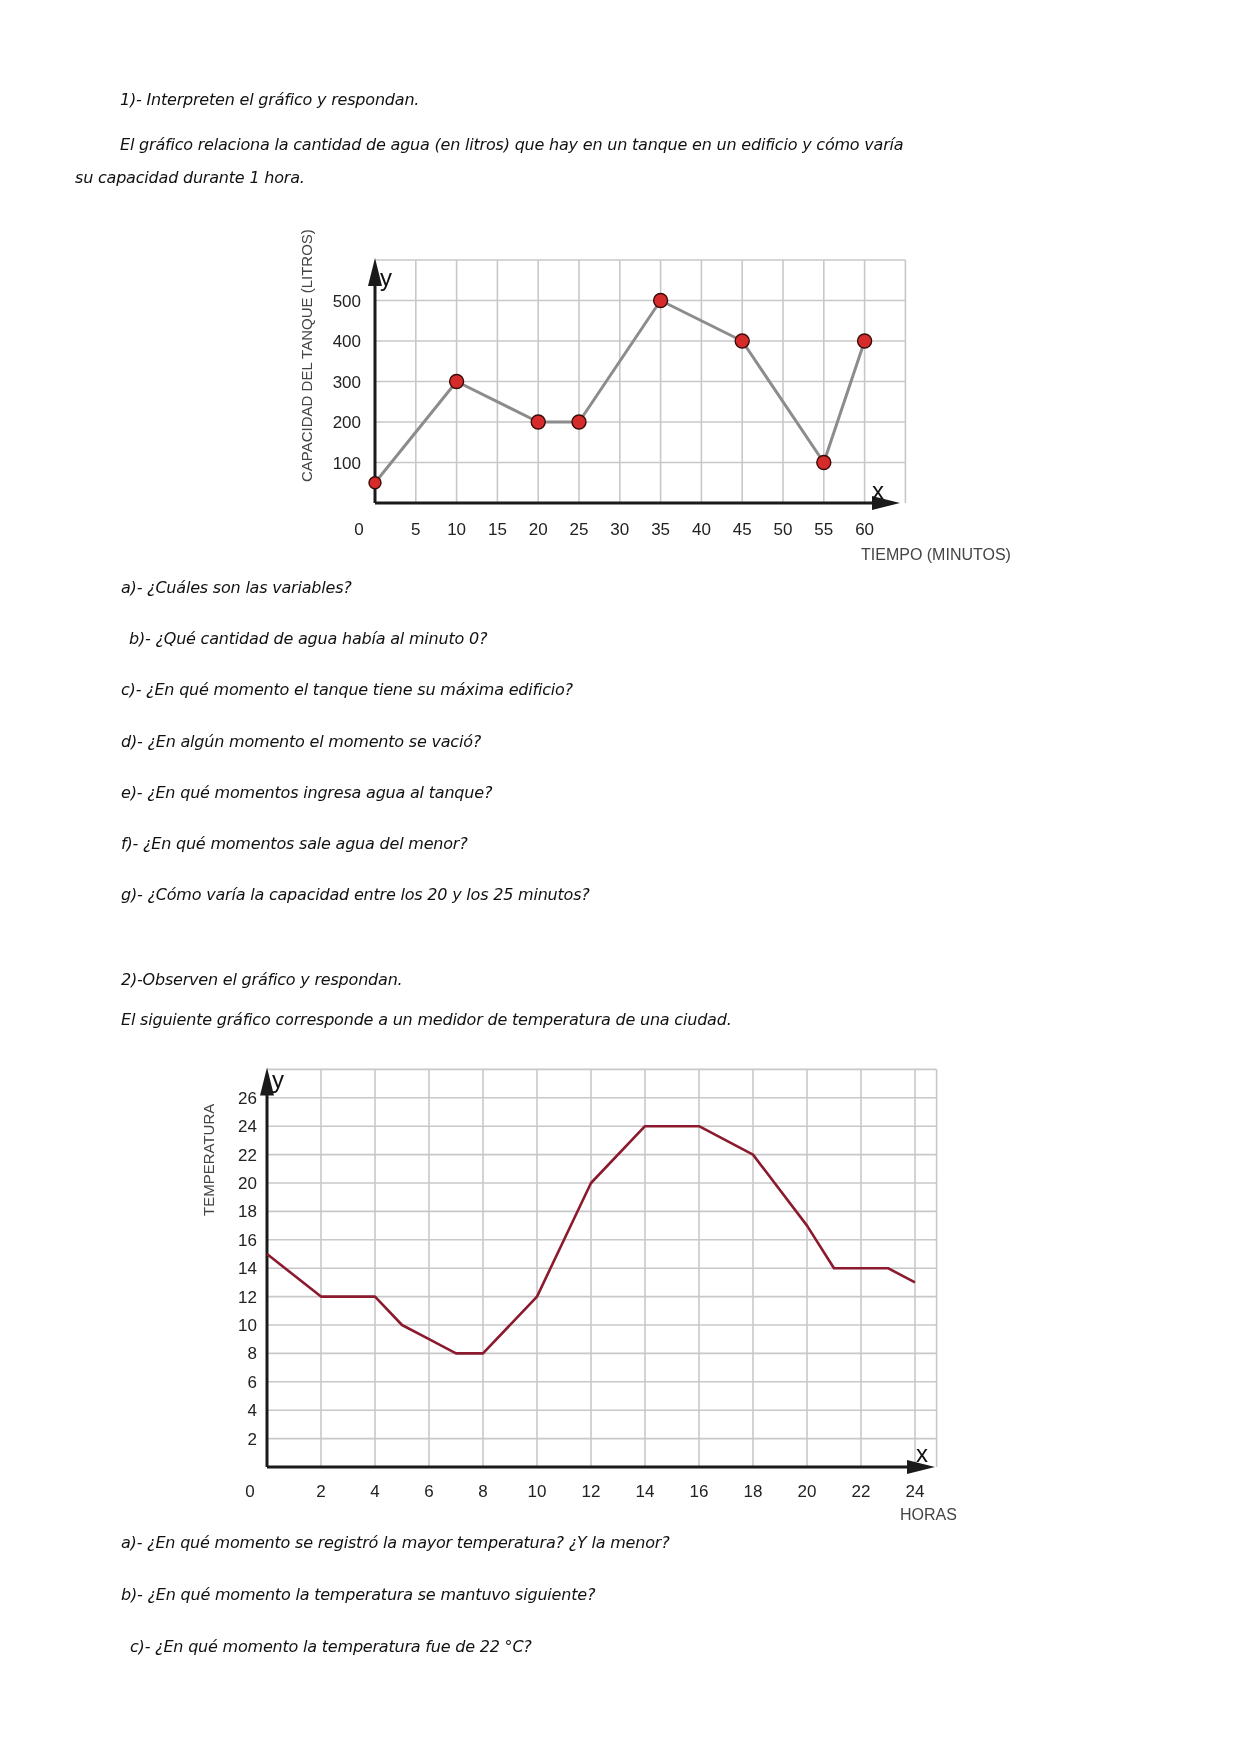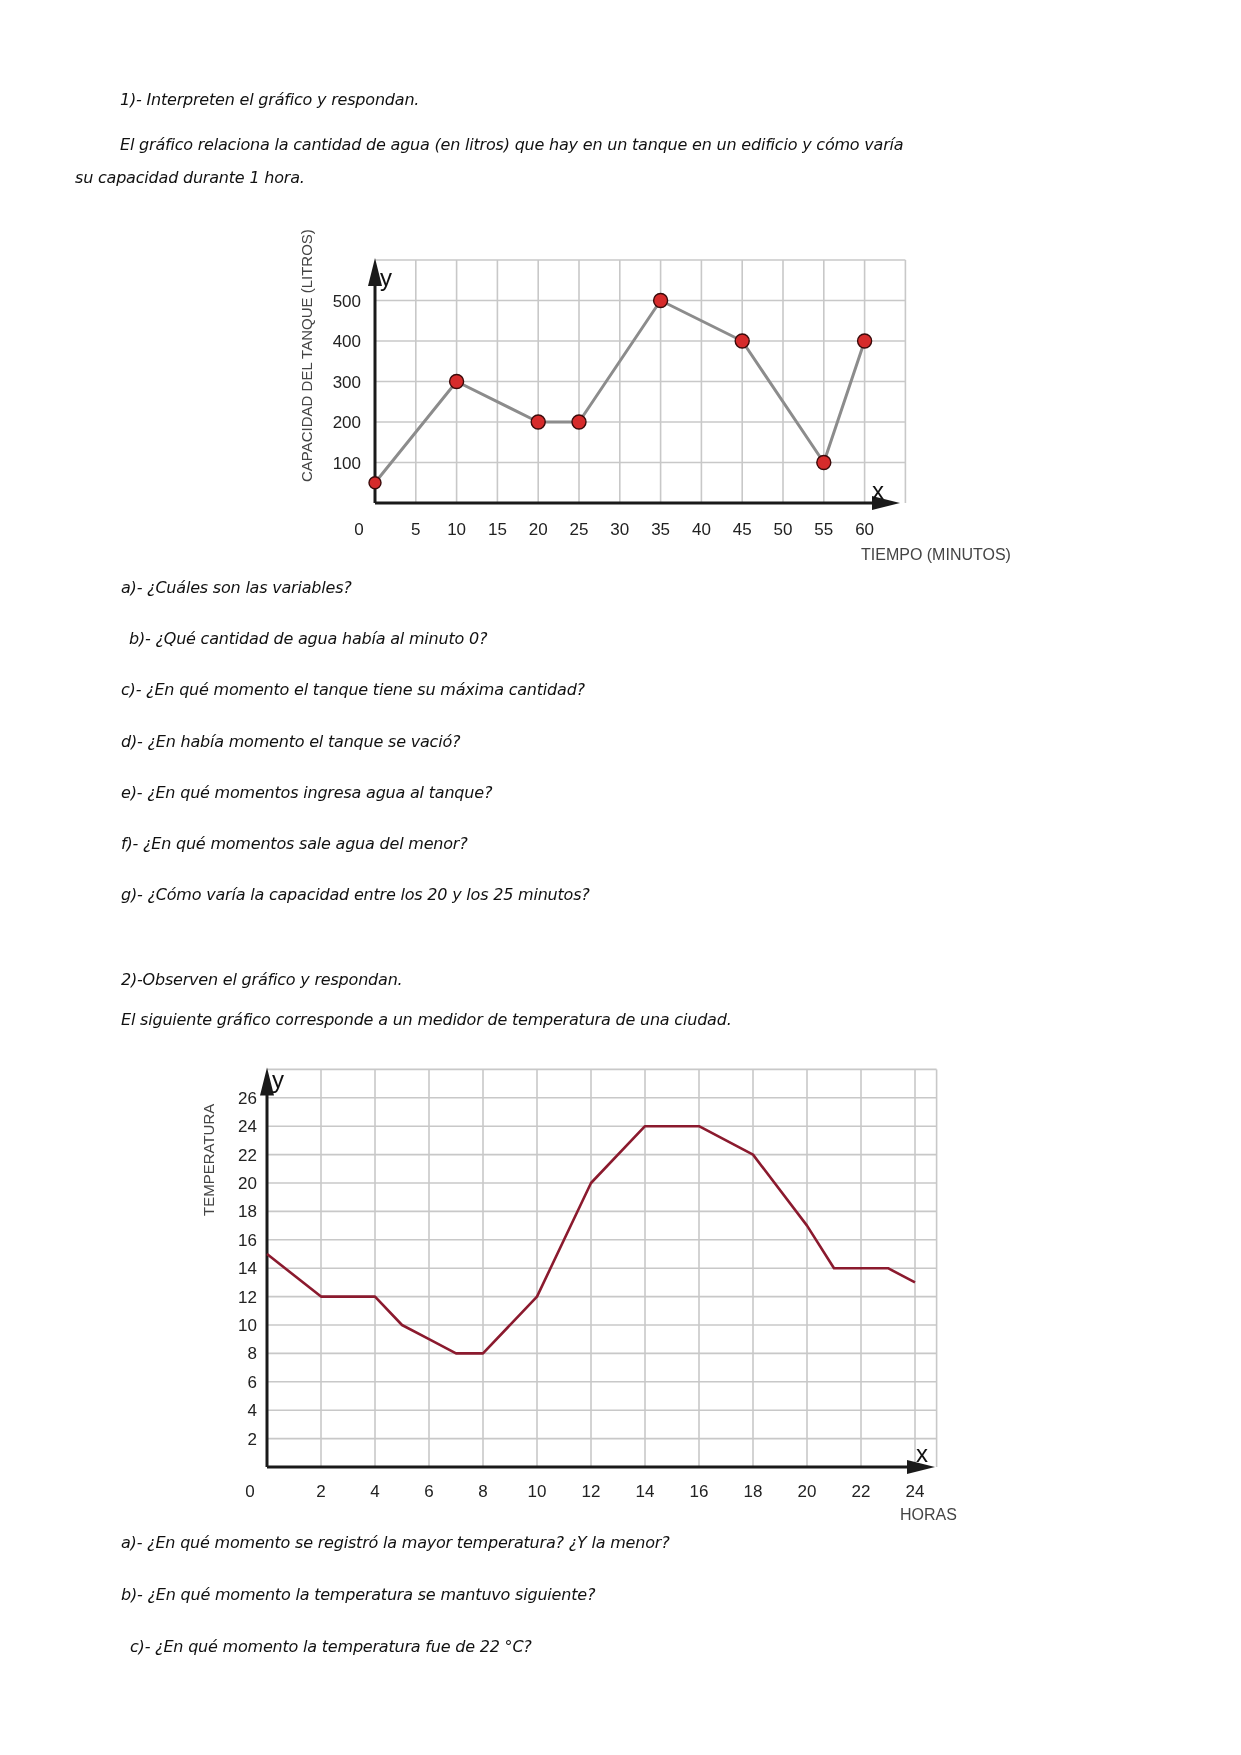--- a/index.html
+++ b/index.html
@@ -81,22 +81,22 @@
     </g>
   <text class="axis-title" transform="translate(312,482) rotate(-90)">CAPACIDAD DEL TANQUE (LITROS)</text>
   <text class="axis-title" style="font-size:16px" x="861" y="560">TIEMPO (MINUTOS)</text>
   <text class="axis-letter" x="380" y="286">y</text>
   <text class="axis-letter" x="872" y="499">x</text>
 </svg>
 
 <div>
   <div class="txt" style="left:121px; top:576px;">a)- ¿Cuáles son las variables?</div>
   <div class="txt" style="left:129px; top:627px;">b)- ¿Qué cantidad de agua había al minuto 0?</div>
-  <div class="txt" style="left:121px; top:678px;">c)- ¿En qué momento el tanque tiene su máxima cantidad?</div>
-  <div class="txt" style="left:121px; top:730px;">d)- ¿En había momento el tanque se vació?</div>
+  <div class="txt" style="left:121px; top:678px;">c)- ¿En qué momento el tanque tiene su máxima edificio?</div>
+  <div class="txt" style="left:121px; top:730px;">d)- ¿En algún momento el momento se vació?</div>
   <div class="txt" style="left:121px; top:781px;">e)- ¿En qué momentos ingresa agua al tanque?</div>
   <div class="txt" style="left:121px; top:832px;">f)- ¿En qué momentos sale agua del menor?</div>
   <div class="txt" style="left:121px; top:883px;">g)- ¿Cómo varía la capacidad entre los 20 y los 25 minutos?</div>
 </div>
 
 <div class="txt" style="left:121px; top:968px;text-align:center;">2)-Observen el gráfico y respondan.</div>
 <div class="txt" style="left:121px; top:964px;margin-top:44px;">El siguiente gráfico corresponde a un medidor de temperatura de una ciudad.</div>
 
 <svg class="chart" id="chart2" width="1241" height="1755" style="top:0; pointer-events:none;">
   <g id="c2-grid">

